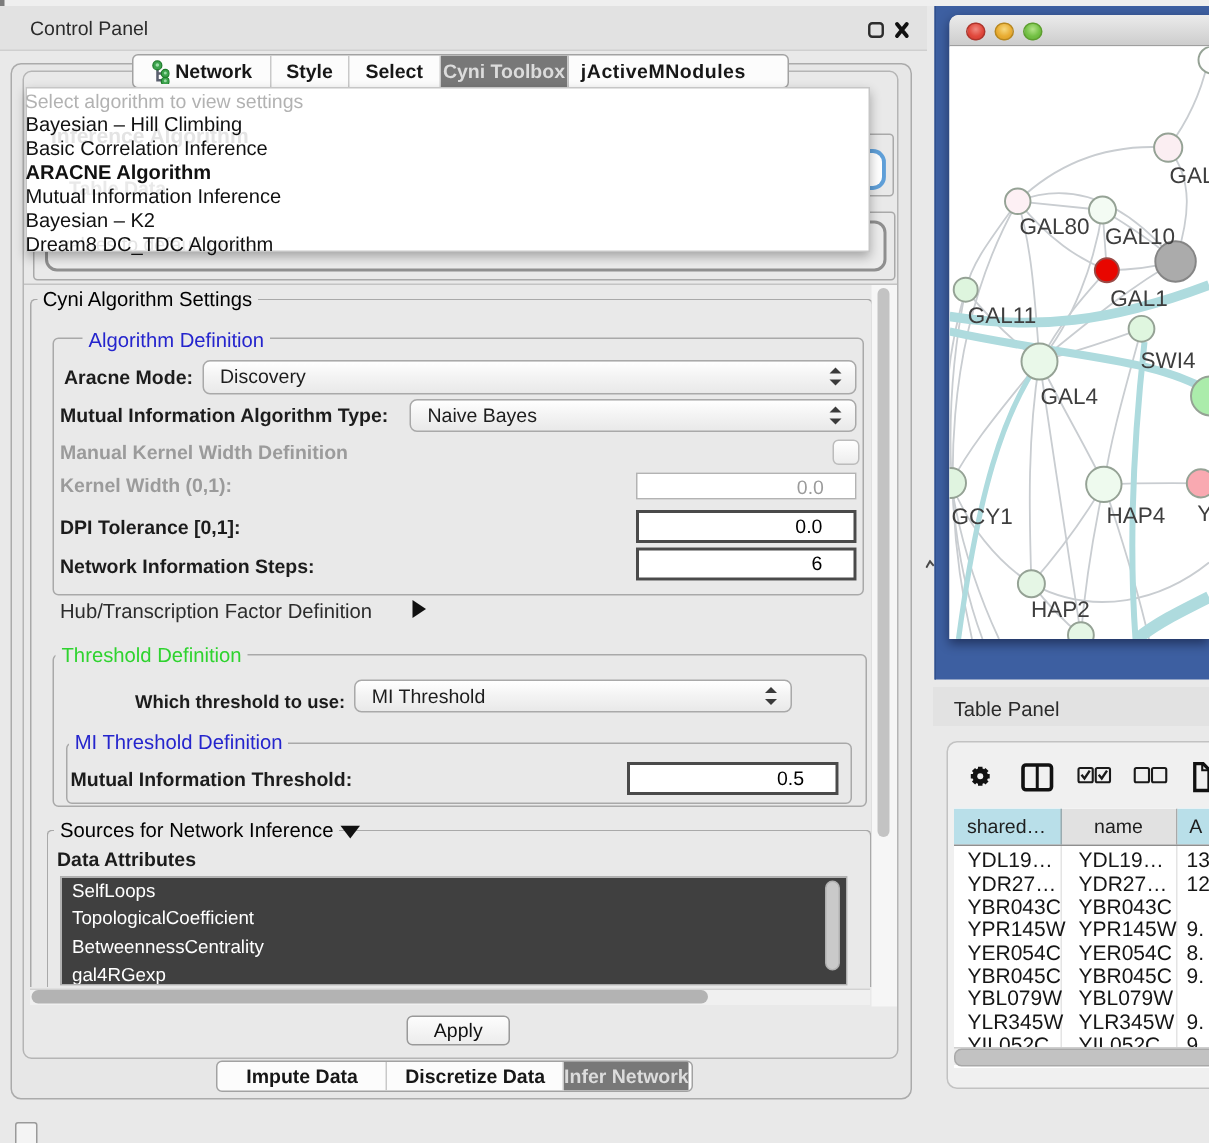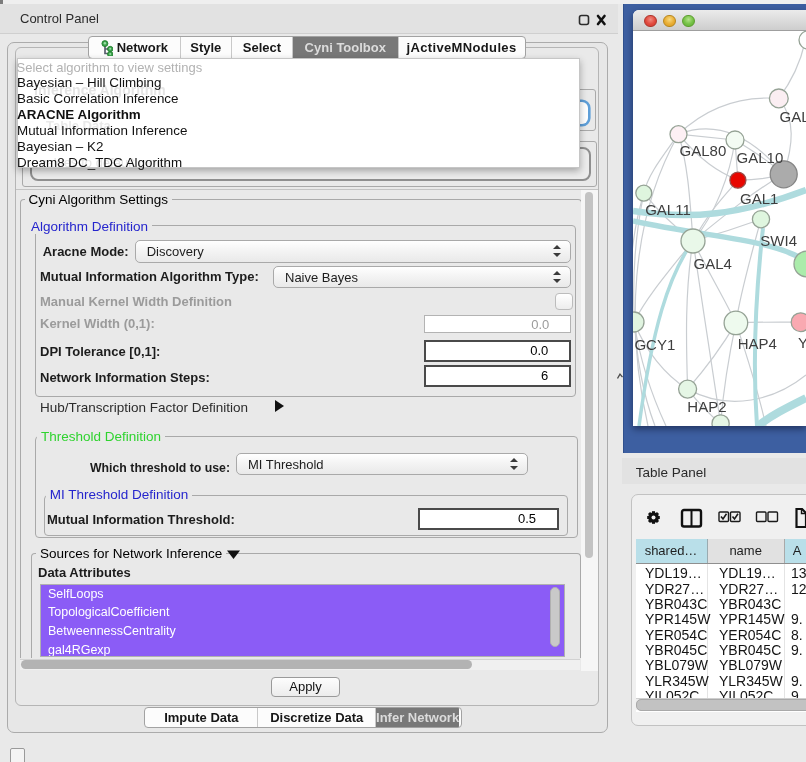--- a/index.html
+++ b/index.html
@@ -42,35 +42,35 @@
   <path d="M4 4 L4 13.5 L9 13.5 M4 9 L9 9" stroke="#5a5f6e" stroke-width="1.7" fill="none"></path>
   <circle cx="3.9" cy="3.6" r="3" fill="#3da44d" stroke="#1d7a2a" stroke-width=".8"></circle>
         <circle cx="3.9" cy="3.3" r="1.2" fill="#9bdca6"></circle>
   <circle cx="9.2" cy="9" r="2.7" fill="#3da44d" stroke="#1d7a2a" stroke-width=".8"></circle>
         <circle cx="9.2" cy="8.7" r="1" fill="#9bdca6"></circle>
   <circle cx="9.2" cy="14.2" r="2.7" fill="#3da44d" stroke="#1d7a2a" stroke-width=".8"></circle>
         <circle cx="9.2" cy="13.9" r="1" fill="#9bdca6"></circle>
       </svg>Network</div>
  <div class="s" style="width:51.6px">Style</div>
  <div class="s" style="width:61.4px">Select</div>
- <div class="s sel" style="width:106px">Cyni Toolbox</div>
+ <div class="s sel" style="width:85px">Cyni Toolbox</div>
  <div class="s" style="width:126.5px;letter-spacing:.35px">jActiveMNodules</div>
 </div>
 
 <div class="ab" style="left:22px;top:88.5px;width:572px;height:40.5px;border:1px solid #a9a9a9;border-radius:3px"></div>
 <div class="ab" style="left:30px;top:101.5px;width:558px;height:22.5px;border-radius:6px;background:#fff;box-shadow:0 0 0 2.6px #5f9fd8"></div>
 <div class="ab" style="left:22px;top:141px;width:572.5px;height:44px;border:1px solid #a9a9a9;border-radius:3px"></div>
 <div class="ab" style="left:30px;top:147px;width:557px;height:30px;border:2px solid #8f8f8f;border-radius:8px;background:#ececec"></div>
 
 <div class="ab" style="left:16px;top:188.5px;width:582px;height:1px;background:#c4c4c4"></div>
 
 <div class="grp" style="left:19.5px;top:199px;width:560px;height:458px;border-bottom:none;border-radius:4px 4px 0 0"></div>
 <div class="gt" style="left:24.5px;top:192.5px">Cyni Algorithm Settings</div>
 <div class="grp" style="left:35px;top:224.5px;width:539px;height:170px"></div>
-<div class="gt" style="left:27px;top:220px;color:#2525cd">Algorithm Definition</div>
+<div class="gt" style="left:55px;top:220px;color:#2525cd">Algorithm Definition</div>
 <div class="lbl" style="left:42.7px;top:245px">Aracne Mode:</div>
 <div class="combo" style="left:134.7px;top:239.5px;width:436.5px;height:23px">
     <span class="t">Discovery</span>
     <span class="arr"></span>
   </div>
 <div class="lbl" style="left:40px;top:270px">Mutual Information Algorithm Type:</div>
 <div class="combo" style="left:273px;top:265.5px;width:298px;height:22px">
     <span class="t">Naive Bayes</span>
     <span class="arr"></span>
   </div>
@@ -98,21 +98,21 @@
 <div class="lbl" style="left:47px;top:512.5px">Mutual Information Threshold:</div>
 <div class="tf" style="left:417.5px;top:508px;width:141.5px;height:21.5px;border:2px solid #4a4a4a;line-height:18px">0.5</div>
 <div class="grp" style="left:31px;top:553px;width:547.5px;height:104px;border-bottom:none;border-radius:4px 4px 0 0"></div>
 <div class="gt" style="left:36px;top:546.5px;font-size:13.5px">Sources for Network Inference</div>
 <svg class="ab" style="left:226px;top:549px" width="15" height="11" viewBox="0 0 15 11">
     <path d="M1 1.5 L14 1.5 L7.5 10 Z" fill="#111"></path>
   </svg>
 <div class="lbl" style="left:38px;top:566px">Data Attributes</div>
 
 <div class="ab" style="left:40px;top:583.5px;width:524.5px;height:73.5px;border:1px solid #b0b0b0;background:#fff;box-sizing:border-box;overflow:hidden">
- <div class="ab" style="left:0;top:0;width:550px;height:78px;background:#8b5cf6;color:#fff;font-size:12.5px;line-height:18.8px;padding-left:7px;box-sizing:border-box">SelfLoops<br>TopologicalCoefficient<br>BetweennessCentrality<br>gal4RGexp</div>
+ <div class="ab" style="left:0;top:0;width:550px;height:78px;background:#404040;color:#fff;font-size:12.5px;line-height:18.8px;padding-left:7px;box-sizing:border-box">SelfLoops<br>TopologicalCoefficient<br>BetweennessCentrality<br>gal4RGexp</div>
  <div class="ab" style="left:509px;top:2px;width:10px;height:60px;background:#c9c9c9;border:1px solid #b0b0b0;border-radius:5px;box-sizing:border-box"></div>
 </div>
 
 <div class="ab" style="left:20px;top:658.5px;width:560px;height:11.5px;background:#f0f0f0;border-top:1px solid #d2d2d2;box-sizing:border-box"></div>
 <div class="ab" style="left:20.5px;top:659.5px;width:451px;height:9.5px;background:#b3b3b3;border-radius:5px"></div>
 
 <div class="ab" style="left:581px;top:189.5px;width:17px;height:481px;background:#f6f6f6"></div>
 <div class="ab" style="left:584.5px;top:192px;width:8.5px;height:366px;background:#c3c3c3;border-radius:4.5px"></div>
 
 <div class="ab" style="left:271px;top:676.5px;width:67px;height:18px;border:1px solid #9a9a9a;border-radius:4px;background:linear-gradient(#fdfdfd,#ececec);font-size:13px;color:#111;text-align:center;line-height:18px">Apply</div>

